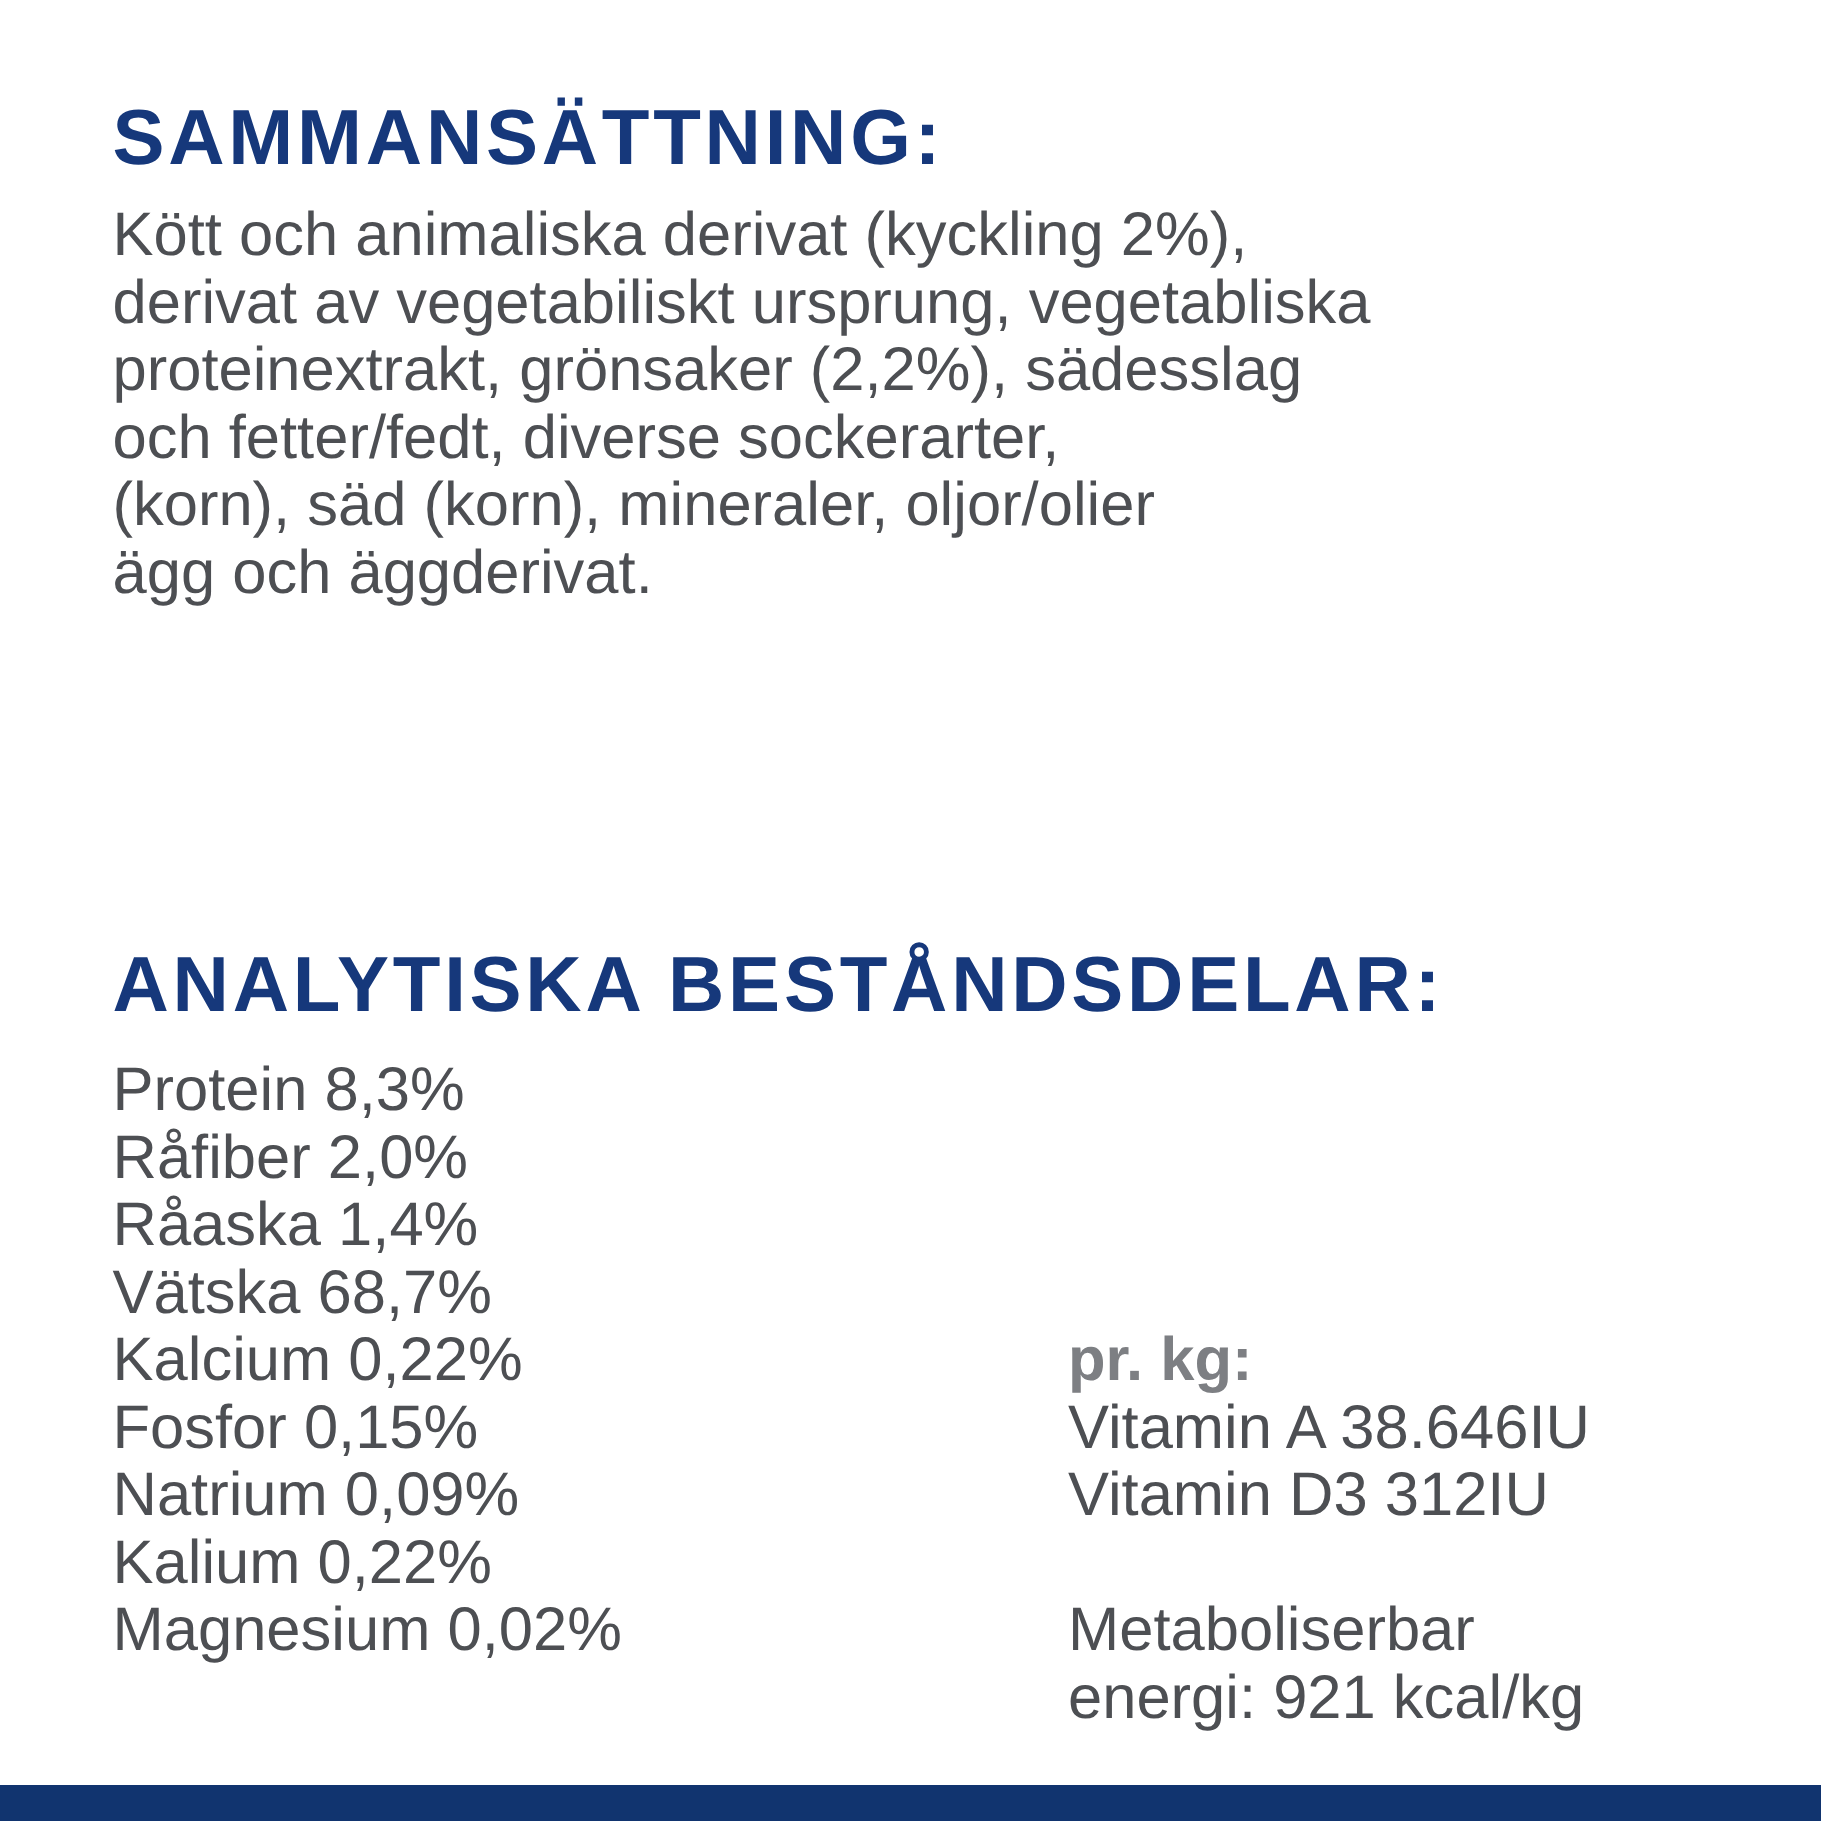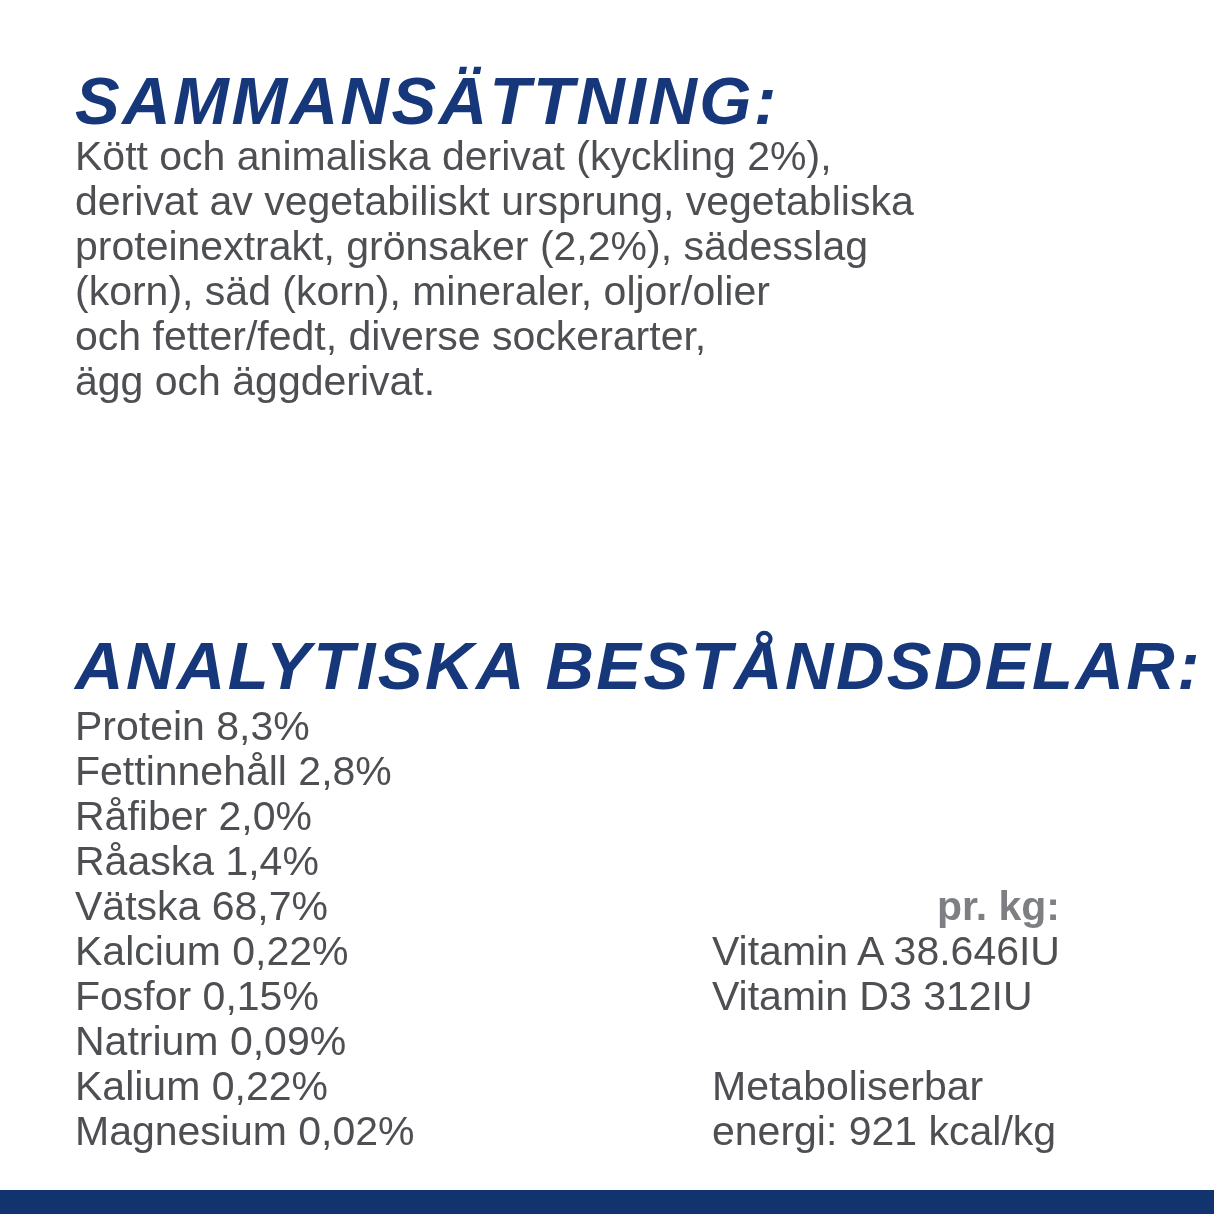--- a/index.html
+++ b/index.html
@@ -12,25 +12,24 @@
     height: 1214px;
     position: relative;
     overflow: hidden;
     font-family: "Liberation Sans", sans-serif;
   }
 
   .section-heading {
     position: absolute;
     left: 75px;
     color: #16387B;
-    font-size: 67px;
+    font-size: 52px;
     font-weight: bold;
     letter-spacing: 2.5px;
     white-space: nowrap;
-    font-style: italic;
   }
   #composition-heading { top: 62px; }
   #analysis-heading   { top: 627px; }
 
   .body-text {
     color: #4D4F53;
     font-size: 41px;
     line-height: 45px;
     font-weight: 400;
   }
@@ -50,21 +49,20 @@
   #per-kg-column {
     position: absolute;
     left: 712px;
     top: 884px;
   }
   .per-kg-heading {
     color: #7D7F83;
     font-size: 41px;
     line-height: 45px;
     font-weight: bold;
-    text-align: right;
   }
   .spacer-line {
     height: 45px;
   }
 
   #bottom-bar {
     position: absolute;
     left: 0;
     top: 1190px;
     width: 1214px;
@@ -76,30 +74,29 @@
 </style>
 </head>
 <body>
 
 <div id="composition-heading" class="section-heading">SAMMANSÄTTNING:</div>
 
 <div id="composition-text" class="body-text">
   <div class="line">Kött och animaliska derivat (kyckling 2%),</div>
   <div class="line">derivat av vegetabiliskt ursprung, vegetabliska</div>
   <div class="line">proteinextrakt, grönsaker (2,2%), sädesslag</div>
+  <div class="line">och fetter/fedt, diverse sockerarter,</div>
   <div class="line">(korn), säd (korn), mineraler, oljor/olier</div>
-  <div class="line">och fetter/fedt, diverse sockerarter,</div>
   <div class="line">ägg och äggderivat.</div>
 </div>
 
 <div id="analysis-heading" class="section-heading">ANALYTISKA BESTÅNDSDELAR:</div>
 
 <div id="nutrient-list" class="body-text">
   <div class="line">Protein 8,3%</div>
-  <div class="line">Fettinnehåll 2,8%</div>
   <div class="line">Råfiber 2,0%</div>
   <div class="line">Råaska 1,4%</div>
   <div class="line">Vätska 68,7%</div>
   <div class="line">Kalcium 0,22%</div>
   <div class="line">Fosfor 0,15%</div>
   <div class="line">Natrium 0,09%</div>
   <div class="line">Kalium 0,22%</div>
   <div class="line">Magnesium 0,02%</div>
 </div>
 

